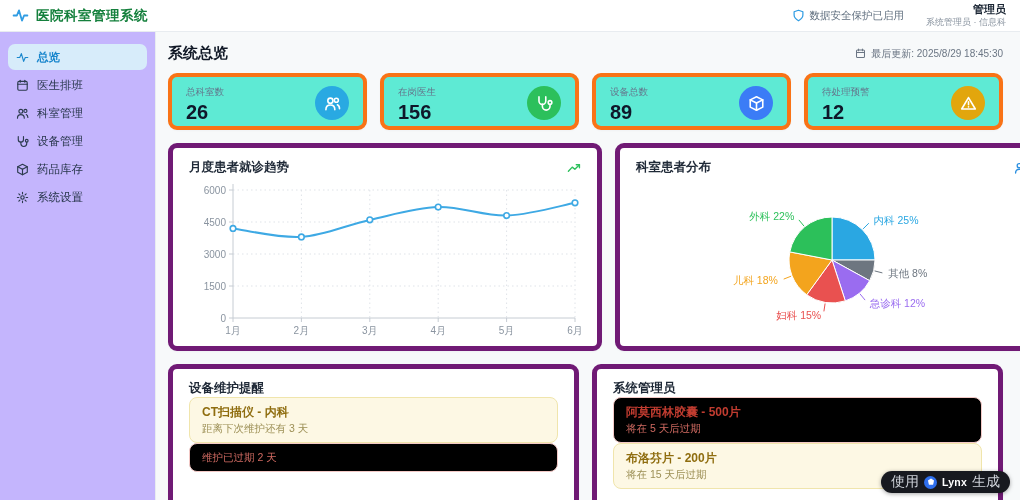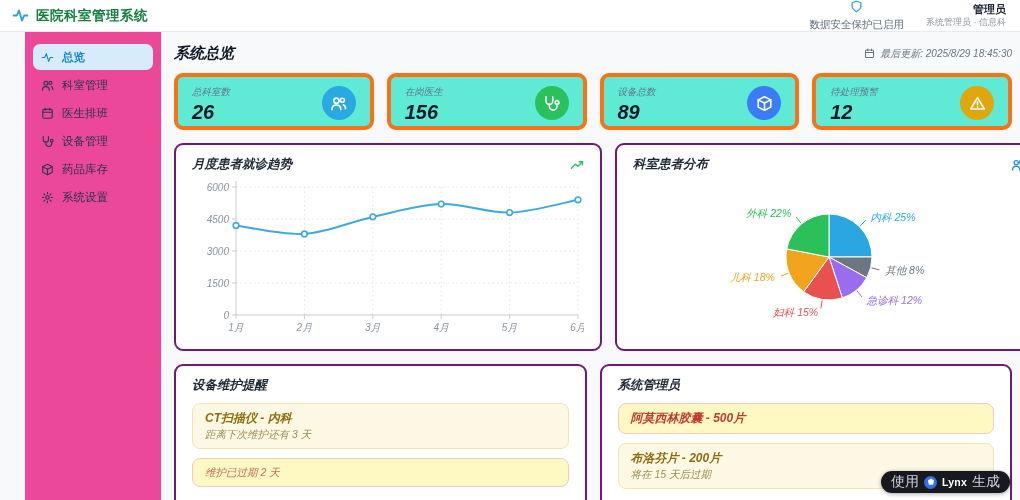--- a/index.html
+++ b/index.html
@@ -7,76 +7,76 @@
     font-family:"Liberation Sans","DejaVu Sans",sans-serif; color:#16212e; }
 
   
   .topbar { height:32px; background:#fff; border-bottom:1px solid #e8ecf0;
     display:flex; align-items:center; justify-content:space-between; padding:0 14px 0 12px; }
   .brand { display:flex; align-items:center; gap:7px; }
   .brand .logo { width:17px; height:17px; color:#2f9ce3; }
   .brand .logo svg { width:100%; height:100%; }
   .brand-title { font-size:13.5px; font-weight:700; color:#15803d; letter-spacing:.5px; }
   .topbar-right { display:flex; align-items:center; gap:22px; }
-  .security { display:flex; align-items:center; gap:5px; font-size:10.5px; color:#5f6e7e;flex-direction:column; }
+  .security { display:flex; align-items:center; gap:5px; font-size:10.5px; color:#5f6e7e; }
   .security .icon { width:13px; height:13px; color:#2f9ce3; }
   .security .icon svg { width:100%; height:100%; }
   .userblock { text-align:right; line-height:1.25; }
   .user-name { font-size:11px; font-weight:700; color:#1b2634; }
   .user-role { font-size:9px; color:#8a94a0; }
 
   
   .shell { display:flex; height:468px; }
-  .sidebar { width:137px; background:#ec4899; border-right:1px solid #e8ecf0; padding-top:10px; flex:none;margin-left:25px; }
+  .sidebar { width:156px; background:#c4b5fd; border-right:1px solid #e8ecf0; padding-top:10px; flex:none; }
   .nav-item { display:flex; align-items:center; gap:8px; height:26px; margin:2px 8px;
     padding:0 8px; border-radius:7px; font-size:11.5px; color:#26354a; cursor:pointer; }
   .nav-item .nicon { width:13px; height:13px; color:#2b3a4d; flex:none; }
   .nav-item .nicon svg { width:100%; height:100%; }
   .nav-item.active { background:#d7ecfa; color:#1a87cd; font-weight:700; }
   .nav-item.active .nicon { color:#1a87cd; }
 
-  .main { flex:1; padding:12px 8px 0 12px; overflow:hidden;font-style:italic; }
+  .main { flex:1; padding:12px 17px 0 12px; overflow:hidden; }
 
   .title-row { display:flex; align-items:center; justify-content:space-between; margin-bottom:10px; }
   .page-title { font-size:15px; font-weight:700; color:#101826; }
   .updated { display:flex; align-items:center; gap:5px; font-size:10px; color:#6b7684; }
   .updated .icon { width:11px; height:11px; color:#6b7684; }
   .updated .icon svg { width:100%; height:100%; }
 
   
   .stats { display:grid; grid-template-columns:repeat(4,1fr); gap:13px; }
   .stat-card { background:#5eead4; border:4px solid #f97316; border-radius:9px; height:57px;
     padding:9px 14px; display:flex; justify-content:space-between;
     box-shadow:0 1px 2px rgba(20,40,60,.03); }
   .stat-label { font-size:9.5px; color:#64748b; margin-bottom:3px; }
   .stat-value { font-size:20px; font-weight:700; color:#0f172a; line-height:1; }
   .stat-ic { width:34px; height:34px; border-radius:50%; display:flex; align-items:center;
     justify-content:center; color:#fff; flex:none; }
   .stat-ic svg { width:17px; height:17px; }
 
   
   .charts { display:grid; grid-template-columns:1fr 1fr; gap:13px; margin-top:13px; }
-  .card { background:#fff; border:2px solid #701a75; border-radius:9px; padding:11px 16px;
+  .card { background:#fff; border:5px solid #701a75; border-radius:9px; padding:11px 16px;
     box-shadow:0 1px 2px rgba(20,40,60,.03); }
   .card-head { display:flex; align-items:center; justify-content:space-between; }
   .card-title { font-size:12.5px; font-weight:700; color:#1f2937; }
   .head-ic { width:14px; height:14px; }
   .head-ic svg { width:100%; height:100%; }
   .chart-card { height:208px; }
 
   
   .alerts { display:grid; grid-template-columns:1fr 1fr; gap:13px; margin-top:13px; }
   .alert-card { height:210px; }
-  .alert-item { border-radius:8px; padding:6px 12px; margin-top:9px; border:1px solid transparent; }
+  .alert-item { border-radius:8px; padding:6px 12px; border:1px solid transparent; }
   .alert-item .a-name { font-size:12px; font-weight:700; line-height:1.4; }
   .alert-item .a-detail { font-size:10.5px; line-height:1.45; }
   .alert-item.warning { background:#fdf8e4; border-color:#f0e5ac; }
   .alert-item.warning .a-name { color:#8f6d0f; }
   .alert-item.warning .a-detail { color:#9c8f55; }
-  .alert-item.danger { background:#fef9c3; border-color:#f3c9c6; }
+  .alert-item.danger { background:#000000; border-color:#f3c9c6; }
   .alert-item.danger .a-name { color:#c13c30; }
   .alert-item.danger .a-detail { color:#cf6a61; }
 
   
   .lynx-badge { position:fixed; right:10px; bottom:7px; background:#17191f; color:#fff;
     border-radius:13px; height:22px; display:flex; align-items:center; gap:5px;
     padding:0 10px; cursor:pointer; box-shadow:0 1px 4px rgba(0,0,0,.35); }
   .lynx-badge .pre, .lynx-badge .suf { font-size:14px; color:#cfd3da; }
   .lynx-badge .brand-b { font-size:10.5px; font-weight:800; color:#fff; letter-spacing:.2px; }
   .lynx-logo { width:13px; height:13px; border-radius:50%; background:#2f6fed; display:flex;
@@ -113,35 +113,35 @@
 
   <div class="sidebar" id="sidebar-nav">
       <div class="nav-item active">
         <span class="nicon"><svg viewBox="0 0 16 16" fill="none" stroke="currentColor" stroke-width="1.4" stroke-linecap="round" stroke-linejoin="round">
             <polyline points="1.5,8 4.6,8 6.6,3.2 9.4,12.8 11.4,8 14.5,8"></polyline>
           </svg></span>
         <span>总览</span>
       </div>
       <div class="nav-item">
         <span class="nicon"><svg viewBox="0 0 16 16" fill="none" stroke="currentColor" stroke-width="1.4" stroke-linecap="round" stroke-linejoin="round">
+            <rect x="2.2" y="3" width="11.6" height="10.8" rx="1.5"></rect>
+            <line x1="2.2" y1="6.4" x2="13.8" y2="6.4"></line>
+            <line x1="5.2" y1="1.6" x2="5.2" y2="4"></line>
+            <line x1="10.8" y1="1.6" x2="10.8" y2="4"></line>
+          </svg></span>
+        <span>医生排班</span>
+      </div>
+      <div class="nav-item">
+        <span class="nicon"><svg viewBox="0 0 16 16" fill="none" stroke="currentColor" stroke-width="1.4" stroke-linecap="round" stroke-linejoin="round">
             <circle cx="6" cy="5.3" r="2.4"></circle>
             <path d="M1.8 13.8 C1.8 10.9 3.6 9.4 6 9.4 C8.4 9.4 10.2 10.9 10.2 13.8"></path>
             <circle cx="11.6" cy="4.9" r="1.9"></circle>
             <path d="M12.6 9.2 C14 9.8 14.6 11.2 14.6 12.9"></path>
           </svg></span>
         <span>科室管理</span>
-      </div>
-      <div class="nav-item">
-        <span class="nicon"><svg viewBox="0 0 16 16" fill="none" stroke="currentColor" stroke-width="1.4" stroke-linecap="round" stroke-linejoin="round">
-            <rect x="2.2" y="3" width="11.6" height="10.8" rx="1.5"></rect>
-            <line x1="2.2" y1="6.4" x2="13.8" y2="6.4"></line>
-            <line x1="5.2" y1="1.6" x2="5.2" y2="4"></line>
-            <line x1="10.8" y1="1.6" x2="10.8" y2="4"></line>
-          </svg></span>
-        <span>医生排班</span>
       </div>
       <div class="nav-item">
         <span class="nicon"><svg viewBox="0 0 16 16" fill="none" stroke="currentColor" stroke-width="1.4" stroke-linecap="round" stroke-linejoin="round">
             <path d="M2.8 1.8 V5.6 a3.2 3.2 0 0 0 6.4 0 V1.8"></path>
             <path d="M6 8.8 V10.6 a3.6 3.6 0 0 0 7.2 0 V8.9"></path>
             <circle cx="13.2" cy="7" r="1.7"></circle>
           </svg></span>
         <span>设备管理</span>
       </div>
       <div class="nav-item">
@@ -331,20 +331,21 @@
             </div>
           </div>
       </div>
       <div class="card alert-card">
         <div class="card-head">
           <span class="card-title">系统管理员</span>
         </div>
         <div id="medicine-list">
             <div class="alert-item danger">
               <div class="a-name">阿莫西林胶囊 - 500片</div>
+              <div class="a-detail">将在 5 天后过期</div>
             </div>
             <div class="alert-item warning">
               <div class="a-name">布洛芬片 - 200片</div>
               <div class="a-detail">将在 15 天后过期</div>
             </div>
           </div>
       </div>
     </div>
   </div>
 </div>

